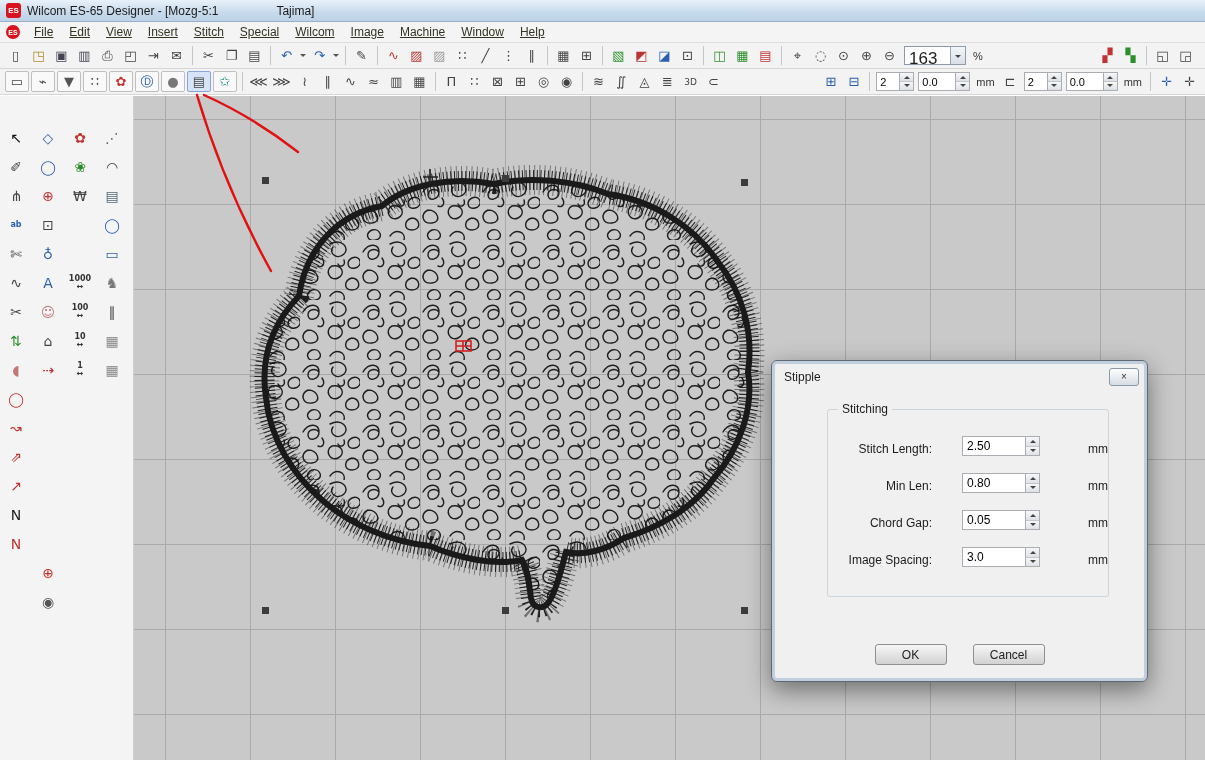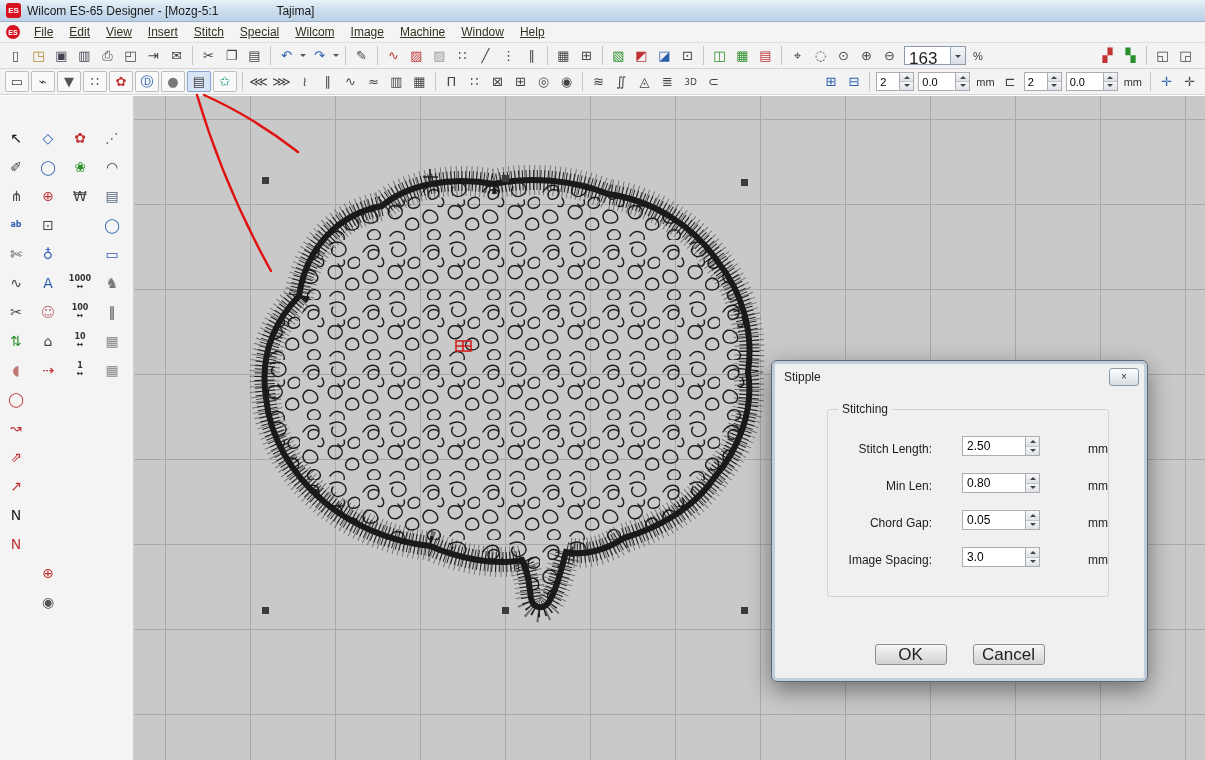--- a/index.html
+++ b/index.html
@@ -78,21 +78,21 @@
   .group-label { position:absolute; top:-8px; left:10px; background:#f0f0f0; padding:0 4px; font-size:12px; color:#1c1c1c; }
   .frow { display:flex; align-items:flex-end; height:20px;gap:24px; }
   .flabel { width:112px; text-align:right; margin-right:6px; color:#1c1c1c; }
   .funit { margin-left:24px; color:#1c1c1c; }
   .dlg-num { display:flex; height:20px; border:1px solid #abadb3; background:#fff; }
   .dlg-num .nval { width:62px; font-size:12px; padding:2px 4px; border:none; outline:none; font-family:"Liberation Sans",sans-serif; }
   .cbrow { position:absolute; top:248px; left:0; right:0; display:flex; align-items:center; padding-left:97px; }
   .cbox { width:13px; height:13px; margin-left:6px; border:1px solid #8a959e; background:#fff; border-radius:2px;
     display:flex; align-items:center; justify-content:center; font-size:11px; font-weight:bold; color:#3f6fb5; }
   .btnrow { position:absolute; top:283px; left:0; right:0; display:flex; justify-content:center; gap:26px; }
-  .btn { width:72px; height:21px; display:flex; align-items:center; justify-content:center; font-size:17px;
+  .btn { width:72px; height:21px; display:flex; align-items:center; justify-content:center; font-size:12px;
     background:linear-gradient(#f6f6f6,#e6e6e6 45%,#d2d2d2); border:1px solid #8e8f8f; border-radius:3px; cursor:default; }
 </style>
 </head>
 <body>
 
 <div class="app">
 
   <div class="titlebar">
     <div class="app-icon">ES</div>
     <span class="title-text">Wilcom ES-65 Designer - [Mozg-5:1</span>

